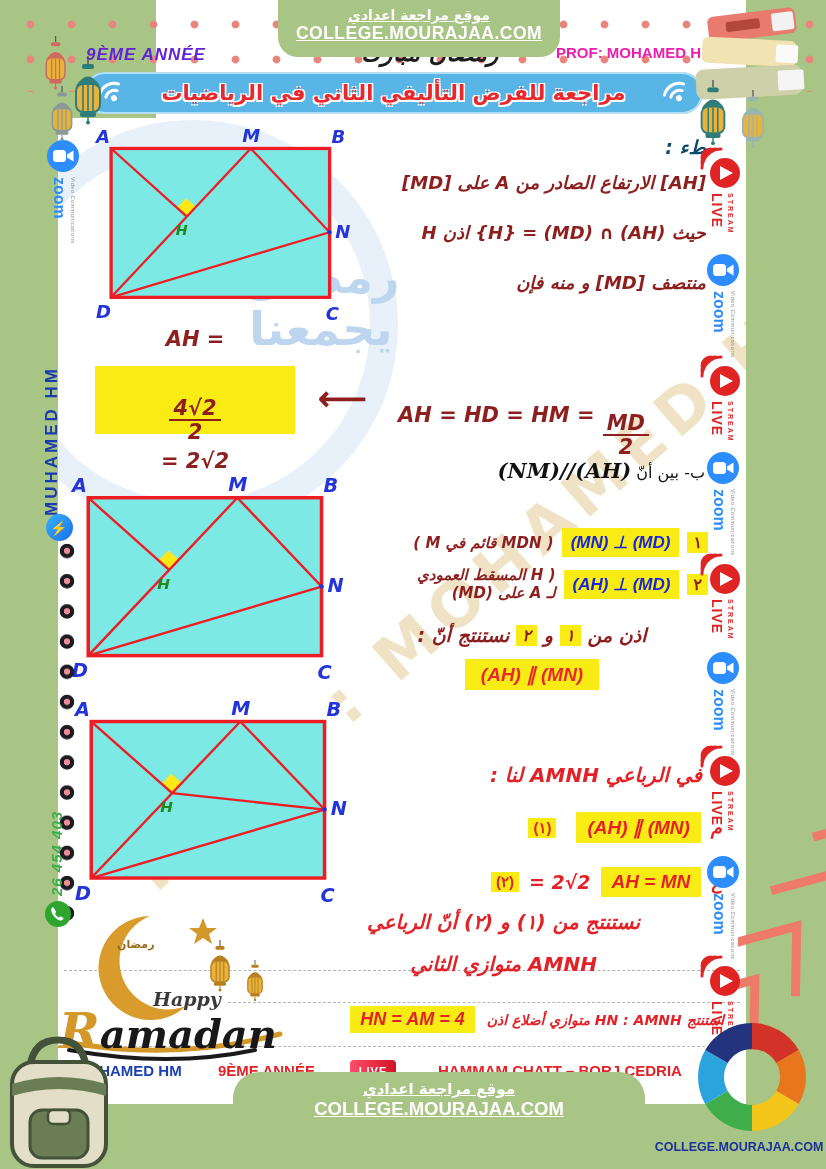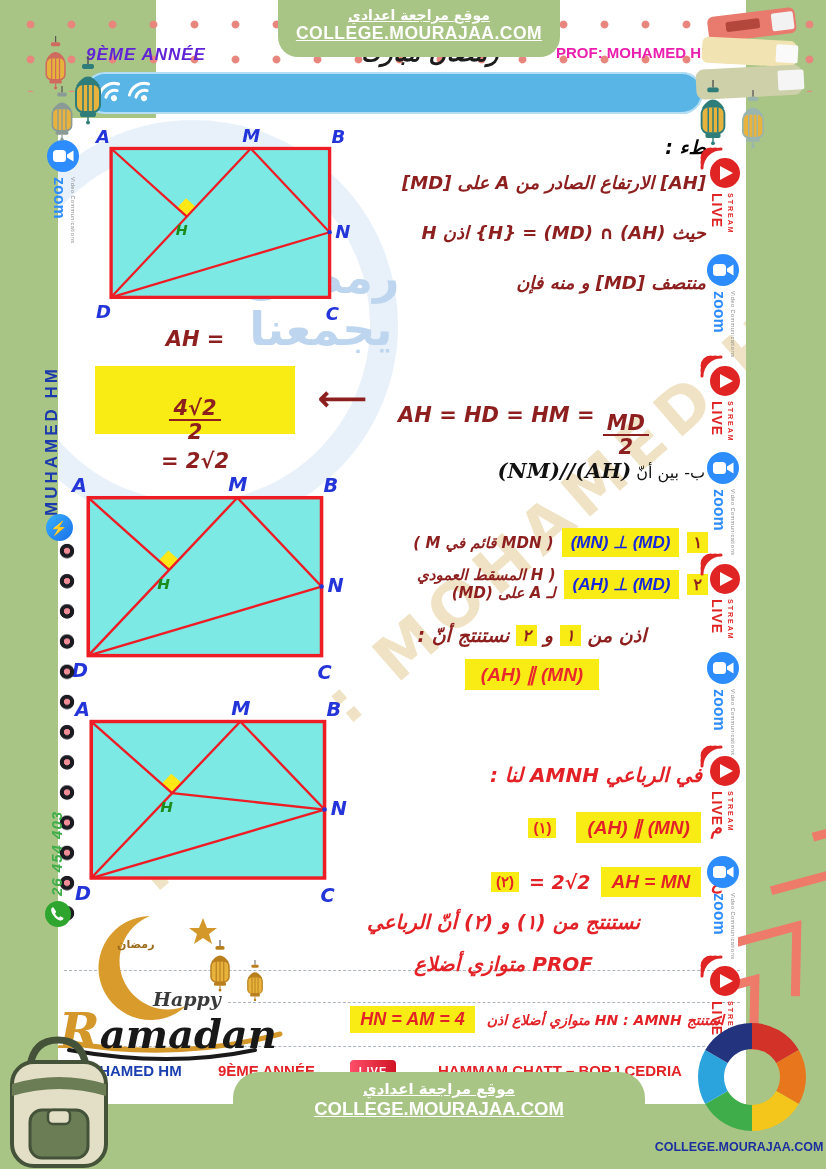--- a/index.html
+++ b/index.html
@@ -47,21 +47,21 @@
   .fig2{left:70px;top:476px;width:284px;height:227px;}
   .fig3{left:73px;top:700px;width:284px;height:225px;}
   .fig svg{width:100%;height:100%;}
   .flab{font-family:"DejaVu Sans",sans-serif;font-weight:bold;font-style:italic;fill:#2334d8;font-size:19px;}
   .fH{fill:#1c8c1c;font-size:15px;}
 
   
   .hwA{color:#8e1f1f;font-family:"DejaVu Sans",sans-serif;font-style:italic;font-weight:bold;}
   .hwR{color:#e32227;font-family:"DejaVu Sans",sans-serif;font-style:italic;font-weight:bold;}
   .parta{left:372px;top:136px;width:334px;z-index:5;direction:rtl;font-size:18px;}
-  .parta .marker{color:#000000;font-size:19px;margin-bottom:14px;}
+  .parta .marker{color:#0c4a6e;font-size:19px;margin-bottom:14px;}
   .parta .ln{margin-bottom:29px;white-space:nowrap;}
   .ybox{background:#f8ec14;}
   .resbox{left:95px;top:366px;width:200px;height:68px;z-index:5;display:flex;align-items:center;
     justify-content:center;gap:6px;font-size:21px;flex-direction:column;}
   .arrow{left:318px;top:378px;z-index:5;font-size:34px;color:#8e1f1f;font-weight:bold;}
   .deriv{left:398px;top:372px;z-index:5;display:flex;align-items:center;gap:8px;font-size:21px;}
   .frac{display:inline-flex;flex-direction:column;text-align:center;line-height:1.05;}
   .frac .num{border-bottom:2.5px solid currentColor;padding:0 4px;margin-top:40px;}
   .printed{color:#111;font-size:16px;direction:rtl;z-index:5;font-family:"DejaVu Sans",sans-serif;}
   .printed .math{direction:ltr;unicode-bidi:embed;font-family:"DejaVu Serif",serif;font-style:italic;font-size:21px;font-weight:bold;}
@@ -182,20 +182,21 @@
   <div class="abs banner">
     <span class="wifi">
       <svg width="30" height="26" viewBox="0 0 30 26">
           <g fill="none" stroke="#fff" stroke-width="3" stroke-linecap="round">
             <path d="M4 11 a15 15 0 0 1 22 0"></path>
             <path d="M8.5 16 a9 9 0 0 1 13 0"></path>
           </g>
           <circle cx="15" cy="21" r="3" fill="#fff"></circle>
         </svg>
     </span>
+    <span class="title">مراجعة للفرض التأليفي الثاني في الرياضيات</span>
     <span class="wifi">
       <svg width="30" height="26" viewBox="0 0 30 26">
           <g fill="none" stroke="#fff" stroke-width="3" stroke-linecap="round">
             <path d="M4 11 a15 15 0 0 1 22 0"></path>
             <path d="M8.5 16 a9 9 0 0 1 13 0"></path>
           </g>
           <circle cx="15" cy="21" r="3" fill="#fff"></circle>
         </svg>
     </span>
   </div>
@@ -328,21 +329,21 @@
     </div>
     <div class="pcrow">
       <span class="hwR" style="font-size:18px">ع</span>
       <span class="cbox">AH = MN</span>
       <span class="cextra hwR">= 2√2</span>
       <span class="ctag">(٢)</span>
     </div>
   </div>
 
   <div class="abs cc1 hwR">نستنتج من (١) و (٢) أنّ الرباعي</div>
-  <div class="abs cc2 hwR">PROF متوازي أضلاع</div>
+  <div class="abs cc2 hwR">AMNH متوازي الثاني</div>
   <div class="abs hnrow">
     <span class="txt hwR">استنتج HN : AMNH متوازي أضلاع اذن</span>
     <span class="hnbox">HN = AM = 4</span>
   </div>
 
   <div class="abs dash" style="left:64px;top:970px;width:676px;"></div>
   <div class="abs dash" style="left:228px;top:1002px;width:512px;"></div>
   <div class="abs dash" style="left:64px;top:1046px;width:676px;"></div>
 
   <div class="abs muhamed">MUHAMED HM</div>

